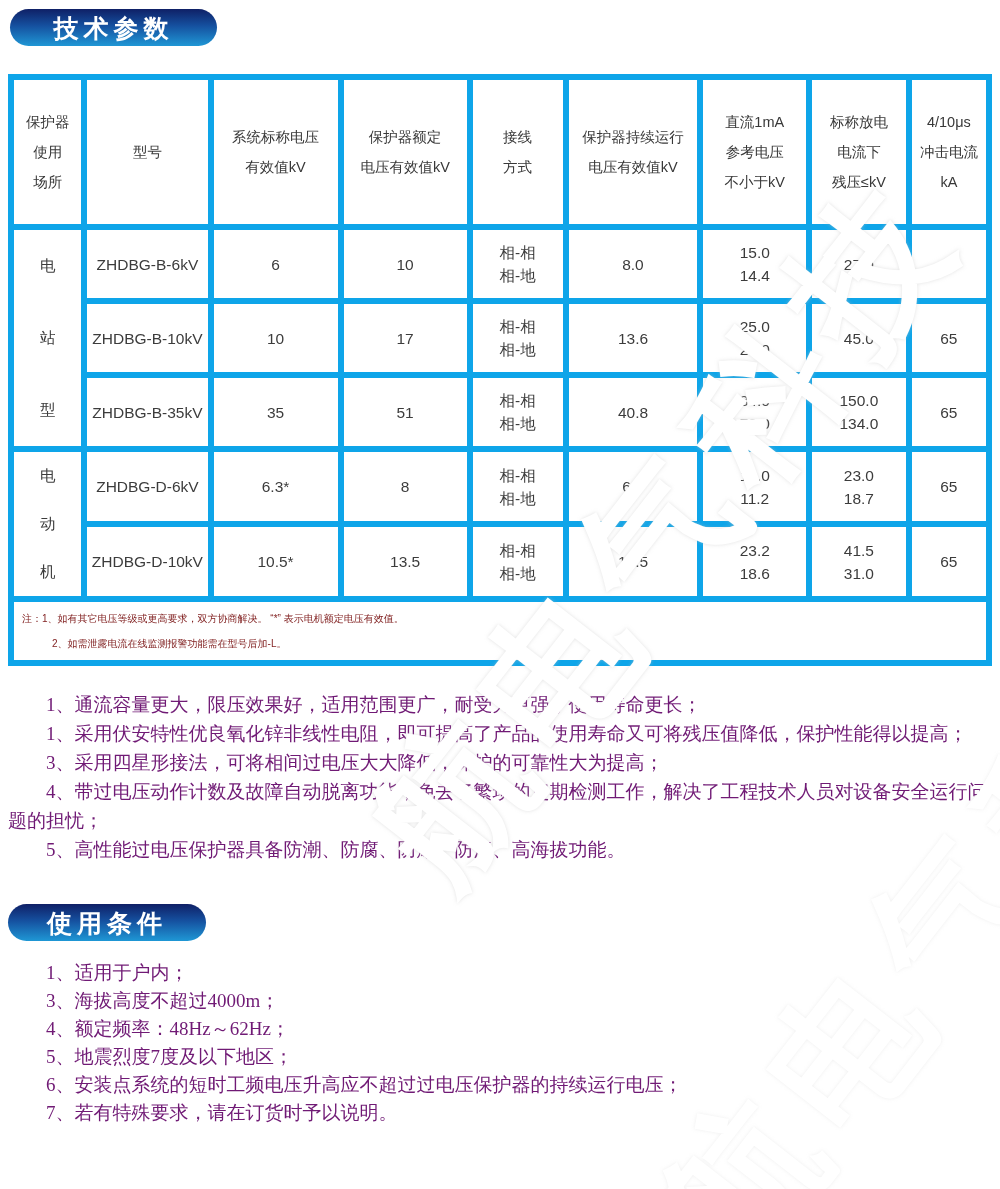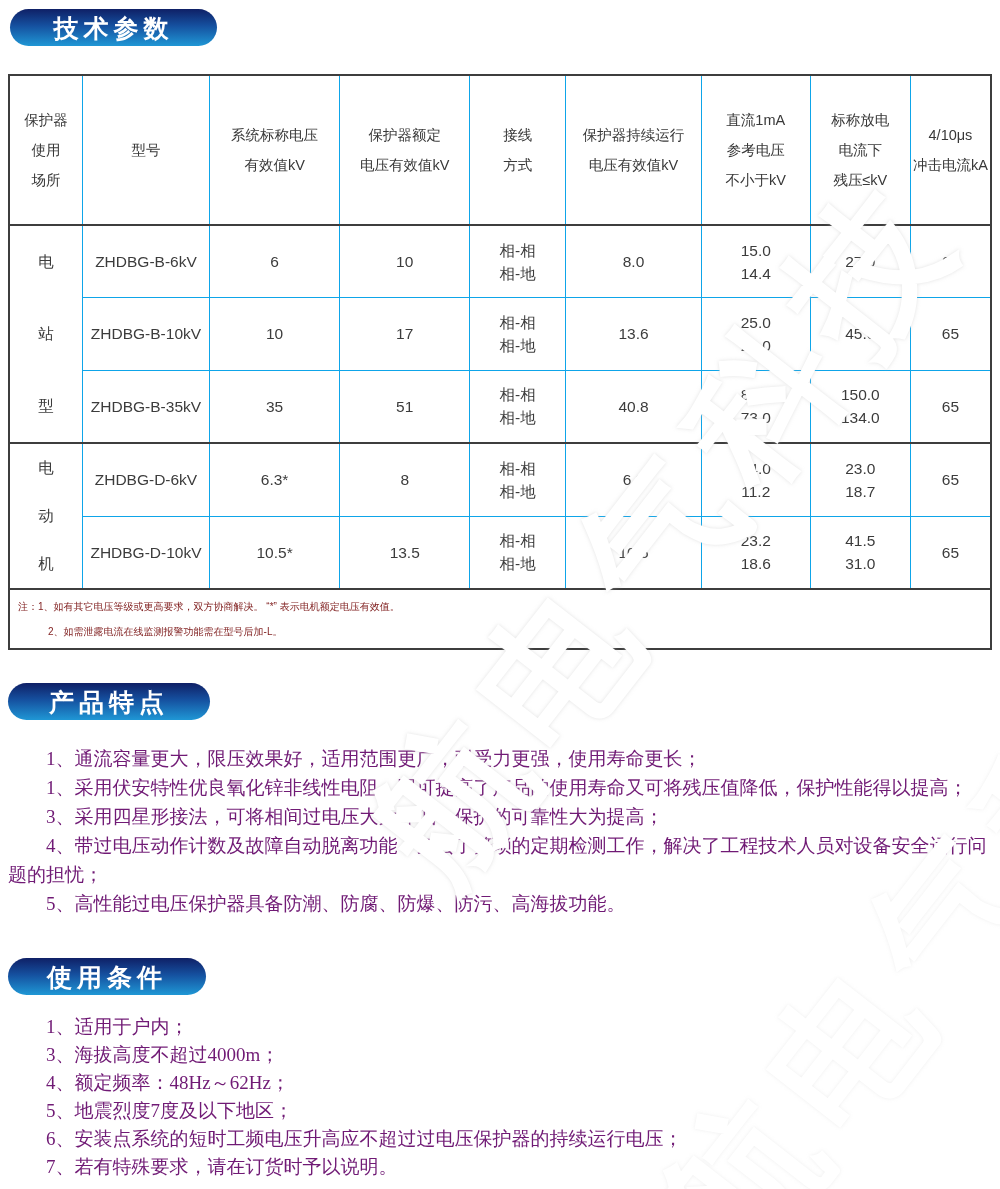--- a/index.html
+++ b/index.html
@@ -30,21 +30,21 @@
 
   
   table.spec-table {
     border-collapse: collapse;
     table-layout: fixed;
     width: 100%;
     margin-top: 28px;
     border: 2px solid #3d3d3d;
   }
   .spec-table th, .spec-table td {
-    border: 1px solid #0ea5e9;
+    border: 6px solid #0ea5e9;
     text-align: center; vertical-align: middle;
     white-space: pre-line;
     padding: 0;
     overflow: hidden;
   }
   tr.hdr { height: 150px; }
   tr.hdr th {
     font-weight: normal;
     font-size: 14.5px; line-height: 30px;
     color: #383838;
@@ -212,21 +212,20 @@
 
       <tr class="notesrow">
         <td colspan="9">
           <div>注：1、如有其它电压等级或更高要求，双方协商解决。 “*” 表示电机额定电压有效值。</div>
           <div class="note-line2">2、如需泄露电流在线监测报警功能需在型号后加-L。</div>
         </td>
       </tr>
     </tbody>
   </table>
 
-  <div class="badge badge-features">产品特点</div>
 
   <div class="list features-list">
     <p>1、通流容量更大，限压效果好，适用范围更广，耐受力更强，使用寿命更长；</p>
     <p>1、采用伏安特性优良氧化锌非线性电阻，即可提高了产品的使用寿命又可将残压值降低，保护性能得以提高；</p>
     <p>3、采用四星形接法，可将相间过电压大大降低，保护的可靠性大为提高；</p>
     <p>4、带过电压动作计数及故障自动脱离功能，免去了繁琐的定期检测工作，解决了工程技术人员对设备安全运行问题的担忧；</p>
     <p>5、高性能过电压保护器具备防潮、防腐、防爆、防污、高海拔功能。</p>
   </div>
 
   <div class="badge badge-conditions">使用条件</div>

